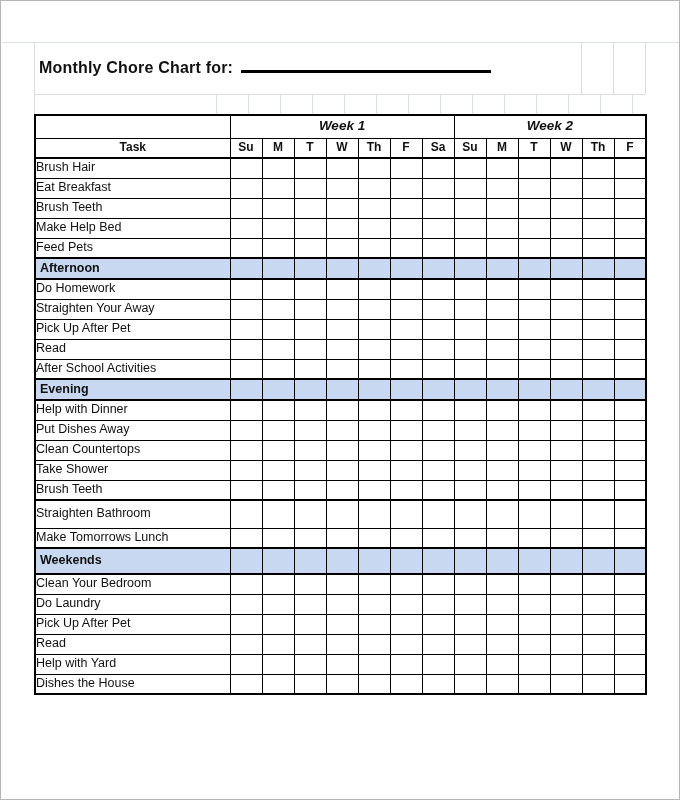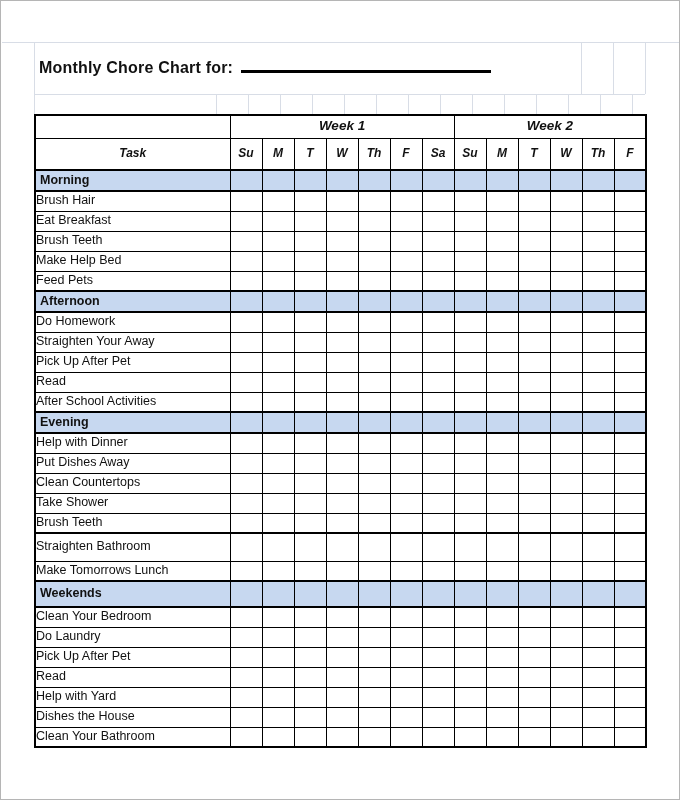--- a/index.html
+++ b/index.html
@@ -24,21 +24,21 @@
     border:2px solid #000;
   }
   .chore-table td {
     border:1px solid #000; padding:0; overflow:hidden;
     font-size:12.5px; line-height:1.1; vertical-align:middle;
   }
   .chore-table col.c-task { width:195px; }
   .chore-table col.c-day  { width:32px; }
   tr.week-row { height:23px; }
   tr.week-row td { font-weight:bold; font-size:13.5px; text-align:center;font-style:italic; }
-  tr.day-row { height:32px;font-style:italic; }
+  tr.day-row { height:20px; }
   tr.day-row td { font-weight:bold; font-size:12px; text-align:center; border-bottom:2px solid #000; }
   tr.section-row { height:21px; }
   tr.section-row td {
     border-top:2px solid #000; border-bottom:2px solid #000;
     font-weight:bold; font-size:12.5px;
   }
   tr.section-row td.task-cell { padding-left:4px; }
   tr.section-tall { height:26px; }
   tr.task-row { height:20px; }
   tr.task-row td.task-cell { }
@@ -109,36 +109,20 @@
           <td>Th</td>
           <td>F</td>
           <td>Sa</td>
           <td>Su</td>
           <td>M</td>
           <td>T</td>
           <td>W</td>
           <td>Th</td>
           <td>F</td>
         </tr>
-        <tr class="section-row">
-          <td class="task-cell" style="background: rgb(199, 216, 240);">Morning</td>
-          <td style="background: rgb(199, 216, 240);"></td>
-          <td style="background: rgb(199, 216, 240);"></td>
-          <td style="background: rgb(199, 216, 240);"></td>
-          <td style="background: rgb(199, 216, 240);"></td>
-          <td style="background: rgb(199, 216, 240);"></td>
-          <td style="background: rgb(199, 216, 240);"></td>
-          <td style="background: rgb(199, 216, 240);"></td>
-          <td style="background: rgb(199, 216, 240);"></td>
-          <td style="background: rgb(199, 216, 240);"></td>
-          <td style="background: rgb(199, 216, 240);"></td>
-          <td style="background: rgb(199, 216, 240);"></td>
-          <td style="background: rgb(199, 216, 240);"></td>
-          <td style="background: rgb(199, 216, 240);"></td>
-        </tr>
         <tr class="task-row">
           <td class="task-cell">Brush Hair</td>
           <td></td>
           <td></td>
           <td></td>
           <td></td>
           <td></td>
           <td></td>
           <td></td>
           <td></td>
@@ -527,36 +511,20 @@
           <td></td>
           <td></td>
           <td></td>
           <td></td>
           <td></td>
           <td></td>
           <td></td>
         </tr>
         <tr class="task-row">
           <td class="task-cell">Dishes the House</td>
-          <td></td>
-          <td></td>
-          <td></td>
-          <td></td>
-          <td></td>
-          <td></td>
-          <td></td>
-          <td></td>
-          <td></td>
-          <td></td>
-          <td></td>
-          <td></td>
-          <td></td>
-        </tr>
-        <tr class="task-row">
-          <td class="task-cell">Clean Your Bathroom</td>
           <td></td>
           <td></td>
           <td></td>
           <td></td>
           <td></td>
           <td></td>
           <td></td>
           <td></td>
           <td></td>
           <td></td>

